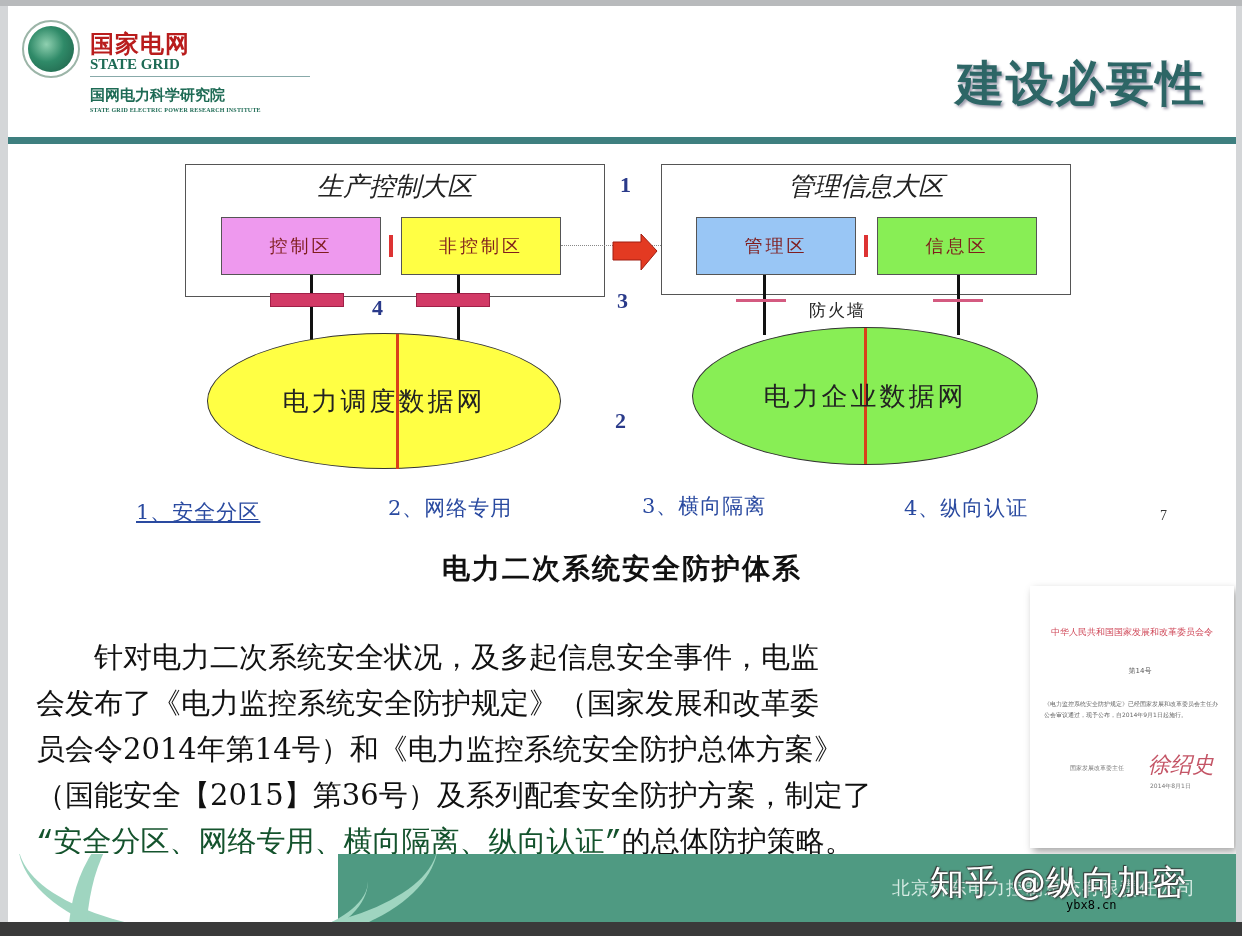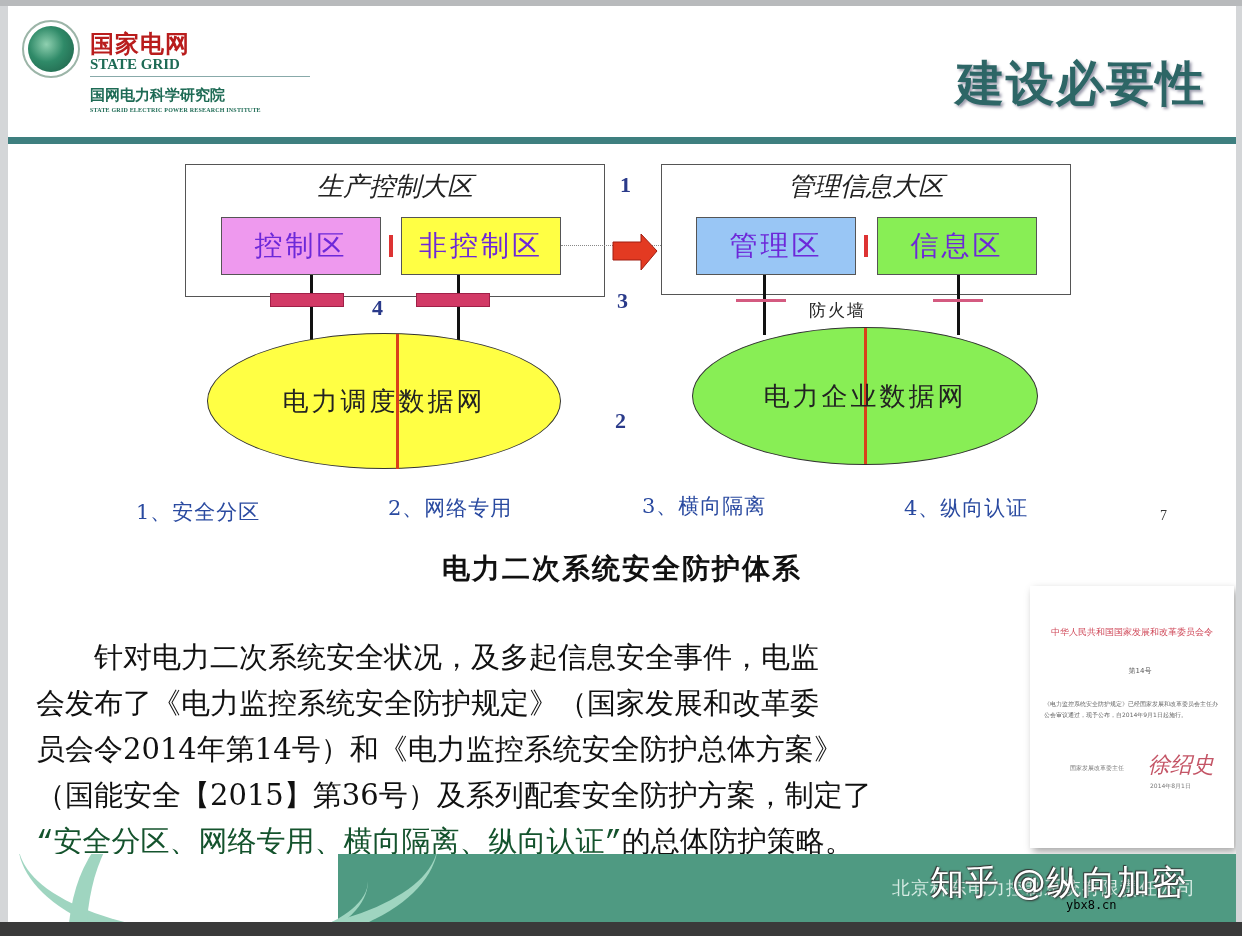--- a/index.html
+++ b/index.html
@@ -13,21 +13,21 @@
   .brand-cn { position:absolute; left:82px; top:22px; font-size:24px; font-weight:bold; color:#b91c1c; letter-spacing:1px; }
   .brand-en { position:absolute; left:82px; top:50px; font-family:"Liberation Serif", serif; font-size:15px; font-weight:bold; color:#1e6b55; }
   .brand-rule { position:absolute; left:82px; top:70px; width:220px; height:1px; background:#8aa; }
   .inst-cn { position:absolute; left:82px; top:80px; font-size:15px; font-weight:bold; color:#1e6b55; }
   .inst-en { position:absolute; left:82px; top:101px; font-family:"Liberation Serif", serif; font-size:6px; font-weight:bold; color:#1e6b55; letter-spacing:0.2px; }
   .slide-title { position:absolute; right:30px; top:46px; font-size:48px; font-weight:bold; color:#2d6666; text-shadow:2px 2px 3px #99a; letter-spacing:2px; }
   .title-bar { position:absolute; left:0; top:131px; width:1228px; height:7px; background:#3e7f7f; }
 
   .zone-box { position:absolute; border:1.5px solid #555; background:#fff; box-sizing:border-box; }
   .zone-title { position:absolute; width:100%; text-align:center; top:4px; font-size:26px; font-style:italic; color:#222; font-family:"DejaVu Serif", serif; }
-  .sub-zone { position:absolute; border:1.5px solid #555; box-sizing:border-box; display:flex; align-items:center; justify-content:center; font-size:28px; color:#6d28d9; letter-spacing:3px; }
+  .sub-zone { position:absolute; border:1.5px solid #555; box-sizing:border-box; display:flex; align-items:center; justify-content:center; font-size:18px; color:#7f1d1d; letter-spacing:3px; }
   .diag-num { position:absolute; font-family:"Liberation Serif", serif; font-weight:bold; font-size:22px; color:#2a3a8a; }
   .vline { position:absolute; width:3px; background:#111; }
   .rbar { position:absolute; background:#d23a66; border:1px solid #a02048; box-sizing:border-box; }
   .pbar { position:absolute; height:3px; background:#d45a80; }
   .redtick { position:absolute; width:4px; background:#d33; }
   .dotline { position:absolute; height:0; border-top:1.5px dotted #888; }
   .ellipse { position:absolute; border-radius:50%; border:1.5px solid #333; box-sizing:border-box; display:flex; align-items:center; justify-content:center; font-size:26px; color:#222; letter-spacing:3px; }
   .ellipse-split { position:absolute; width:3px; background:#d9401a; }
   .firewall { position:absolute; font-size:17px; color:#222; letter-spacing:2px; }
 
@@ -117,21 +117,21 @@
   <div class="ellipse" style="left:684px;top:321px;width:346px;height:138px;background:#88ee55;">
     <span style="position:relative;z-index:2;">电力企业数据网</span>
   </div>
   <div class="ellipse-split" style="left:856px;top:322px;height:136px;"></div>
 
   <div class="diag-num" style="left:612px;top:166px;">1</div>
   <div class="diag-num" style="left:609px;top:282px;">3</div>
   <div class="diag-num" style="left:364px;top:289px;">4</div>
   <div class="diag-num" style="left:607px;top:402px;">2</div>
 
-  <div class="legend-item" style="left:128px;top:492px;">1、安全分区</div>
+  <div class="legend-item" style="left:128px;top:492px;text-decoration:underline;">1、安全分区</div>
   <div class="legend-item" style="left:380px;top:488px;">2、网络专用</div>
   <div class="legend-item" style="left:634px;top:486px;">3、横向隔离</div>
   <div class="legend-item" style="left:896px;top:488px;">4、纵向认证</div>
   <div class="page-no" style="top:502px;">7</div>
 
   <div class="caption">电力二次系统安全防护体系</div>
 
   <div class="body-text">
     <span class="line">　　针对电力二次系统安全状况，及多起信息安全事件，电监</span>
     <span class="line">会发布了《电力监控系统安全防护规定》（国家发展和改革委</span>

